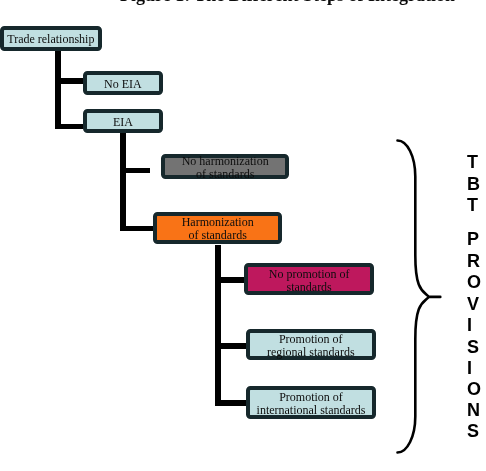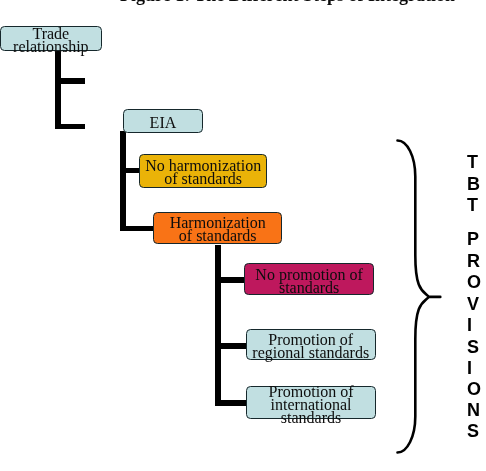--- a/index.html
+++ b/index.html
@@ -4,23 +4,23 @@
 <title>Figure 1</title>
 <style>
   html,body{margin:0;padding:0;background:#ffffff;}
   body{width:486px;height:471px;overflow:hidden;
        font-family:"Liberation Serif",serif;}
 
   #canvas{position:relative;width:486px;height:471px;background:#ffffff;overflow:hidden;}
 
   
   .node{position:absolute;box-sizing:border-box;
-        background:#c1dfe1;border:1px solid #701a75;border-radius:4.5px;
+        background:#c1dfe1;border:4px solid #701a75;border-radius:4.5px;
         display:flex;align-items:center;justify-content:center;text-align:center;
-        font-family:"Liberation Serif",serif;color:#0d0d0d;font-size:16px;
+        font-family:"Liberation Serif",serif;color:#0d0d0d;font-size:12px;
         white-space:pre-line;line-height:13px;padding-top:3px;z-index:3;}
 
   
   .conn{position:absolute;background:#000000;z-index:1;}
 
   
   .figtitle{position:absolute;font-family:"Liberation Serif",serif;font-weight:bold;
             font-size:18px;line-height:1;white-space:nowrap;color:#0b0b0b;z-index:4;}
 
   
@@ -41,22 +41,23 @@
   <div class="conn" style="left: 55px; top: 123.6px; width: 30px; height: 5.5px; background: rgb(0, 0, 0);"></div>
   <div class="conn" style="left: 119.6px; top: 131px; width: 6px; height: 100px; background: rgb(0, 0, 0);"></div>
   <div class="conn" style="left: 119.6px; top: 167.8px; width: 30px; height: 5.5px; background: rgb(0, 0, 0);"></div>
   <div class="conn" style="left: 119.6px; top: 225.5px; width: 35px; height: 5.5px; background: rgb(0, 0, 0);"></div>
   <div class="conn" style="left: 214.8px; top: 244.5px; width: 6px; height: 161.3px; background: rgb(0, 0, 0);"></div>
   <div class="conn" style="left: 214.8px; top: 277px; width: 31px; height: 5.5px; background: rgb(0, 0, 0);"></div>
   <div class="conn" style="left: 214.8px; top: 343px; width: 32px; height: 5.5px; background: rgb(0, 0, 0);"></div>
   <div class="conn" style="left: 214.8px; top: 400.3px; width: 32px; height: 5.5px; background: rgb(0, 0, 0);"></div>
 
   <div class="node" style="left: -0.3px; top: 25.5px; width: 102.3px; height: 25px; background: rgb(193, 223, 225); border-color: rgb(22, 40, 44); color: rgb(13, 13, 13);">Trade relationship</div>
-  <div class="node" style="left: 82.9px; top: 108.8px; width: 80.1px; height: 24.7px; background: rgb(193, 223, 225); border-color: rgb(22, 40, 44); color: rgb(13, 13, 13); margin-left: 40px;">EIA</div>
-  <div class="node" style="left: 139px; top: 153.8px; width: 128.3px; height: 34px; background: #eab308; border-color: rgb(22, 40, 44); color: rgb(13, 13, 13);">No harmonization
+  <div class="node" style="left: 82.9px; top: 70.5px; width: 80.1px; height: 24.7px; background: rgb(193, 223, 225); border-color: rgb(22, 40, 44); color: rgb(13, 13, 13);">No EIA</div>
+  <div class="node" style="left: 82.9px; top: 108.8px; width: 80.1px; height: 24.7px; background: rgb(193, 223, 225); border-color: rgb(22, 40, 44); color: rgb(13, 13, 13);">EIA</div>
+  <div class="node" style="left: 161px; top: 153.8px; width: 128.3px; height: 25px; background: #737373; border-color: rgb(22, 40, 44); color: rgb(13, 13, 13);">No harmonization
 of standards</div>
   <div class="node" style="left: 153.4px; top: 211.5px; width: 128.6px; height: 32.7px; background: #f97316; border-color: rgb(22, 40, 44); color: rgb(13, 13, 13);">Harmonization
 of standards</div>
   <div class="node" style="left: 244.2px; top: 263.4px; width: 129.9px; height: 32px; background: #be185d; border-color: rgb(22, 40, 44); color: rgb(13, 13, 13);">No promotion of
 standards</div>
   <div class="node" style="left: 245.7px; top: 328.7px; width: 130.1px; height: 31.8px; background: rgb(193, 223, 225); border-color: rgb(22, 40, 44); color: rgb(13, 13, 13);">Promotion of
 regional standards</div>
   <div class="node" style="left: 245.6px; top: 386.4px; width: 130.9px; height: 33px; background: rgb(193, 223, 225); border-color: rgb(22, 40, 44); color: rgb(13, 13, 13);">Promotion of
 international standards</div>
 

